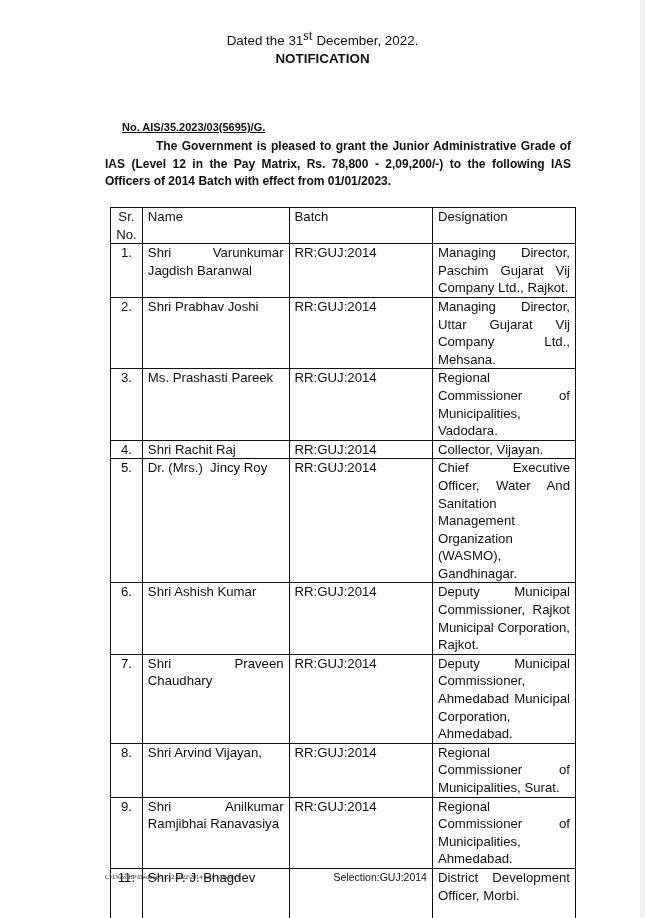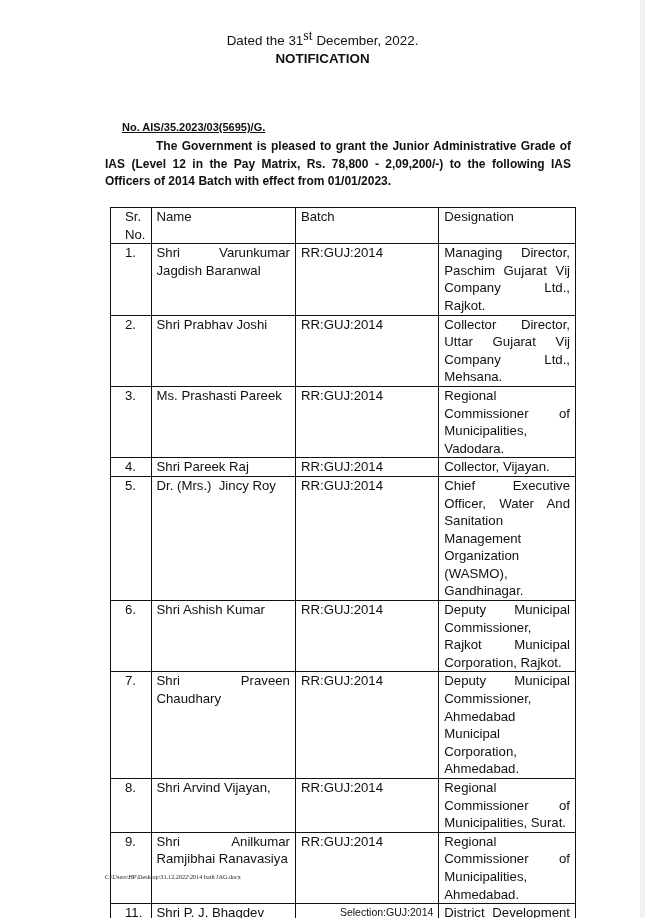--- a/index.html
+++ b/index.html
@@ -32,21 +32,21 @@
   table {
     position: absolute; top: 207px; left: 110px;
     border-collapse: collapse; width: 466px;
     font-size: 13.2px; line-height: 17.6px;
   }
   td {
     border: 1.3px solid #111111;
     vertical-align: top;
     padding: 0px 5px 0px 5px;
   }
-  td.sr { width: 32px; padding-left: 14px; }
+  td.sr { width: 32px; padding-left: 5px; text-align: center; }
   td.name { width: 154px; text-align: justify; text-align-last: left; }
   td.batch { width: 117px; }
   td.desig { width: 163px; text-align: justify; text-align-last: left; }
   td.small { font-size: 10.5px; padding-left: 44px; }
   .footer {
     position: absolute; top: 873px; left: 105px;
     font-family: "Liberation Serif", serif; font-size: 6.2px; color: #222;
   }
 </style>
 </head>
@@ -74,31 +74,31 @@
   <tr style="height:53px;">
     <td class="sr">1.</td>
     <td class="name">Shri Varunkumar Jagdish Baranwal</td>
     <td class="batch">RR:GUJ:2014</td>
     <td class="desig">Managing Director, Paschim Gujarat Vij Company Ltd., Rajkot.</td>
   </tr>
   <tr style="height:53px;">
     <td class="sr">2.</td>
     <td class="name">Shri Prabhav Joshi</td>
     <td class="batch">RR:GUJ:2014</td>
-    <td class="desig">Collector Director, Uttar Gujarat Vij Company Ltd., Mehsana.</td>
+    <td class="desig">Managing Director, Uttar Gujarat Vij Company Ltd., Mehsana.</td>
   </tr>
   <tr style="height:53px;">
     <td class="sr">3.</td>
     <td class="name">Ms. Prashasti Pareek</td>
     <td class="batch">RR:GUJ:2014</td>
     <td class="desig">Regional Commissioner of Municipalities, Vadodara.</td>
   </tr>
   <tr style="height:18px;">
     <td class="sr">4.</td>
-    <td class="name">Shri Pareek Raj</td>
+    <td class="name">Shri Rachit Raj</td>
     <td class="batch">RR:GUJ:2014</td>
     <td class="desig">Collector, Vijayan.</td>
   </tr>
   <tr style="height:87px;">
     <td class="sr">5.</td>
     <td class="name" style="white-space:pre;">Dr. (Mrs.)  Jincy Roy</td>
     <td class="batch">RR:GUJ:2014</td>
     <td class="desig">Chief Executive Officer, Water And Sanitation Management Organization (WASMO), Gandhinagar.</td>
   </tr>
   <tr style="height:71px;">

